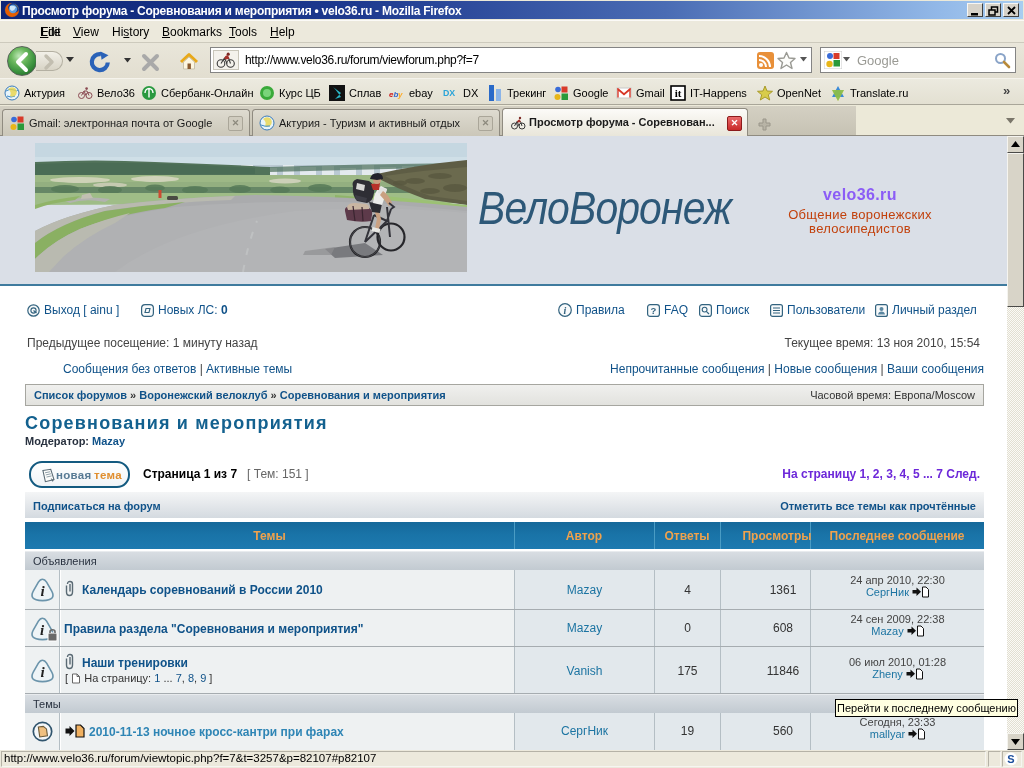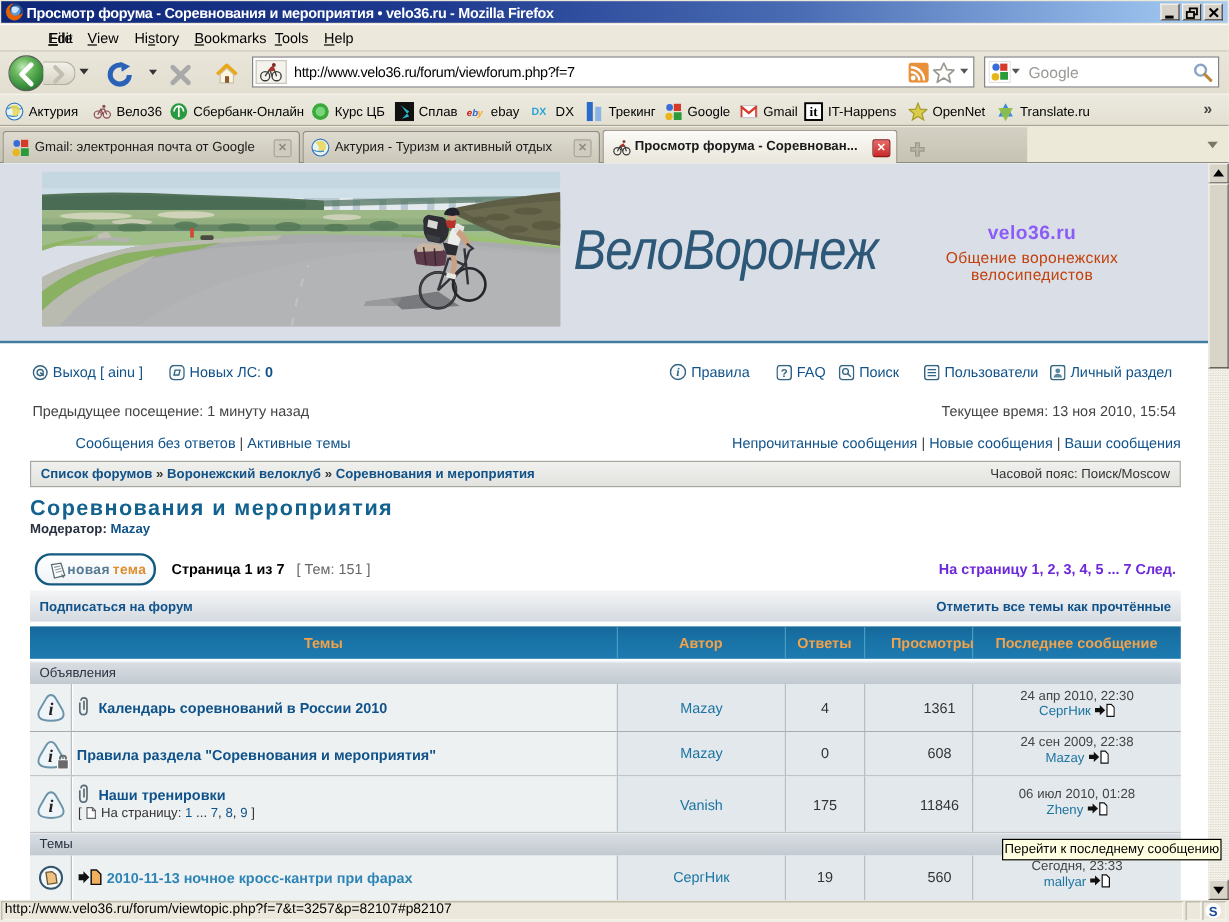--- a/index.html
+++ b/index.html
@@ -485,21 +485,21 @@
   </div>
 
   <div class="hlinks" style="left:27px;top:200px;color:#444;font-size:12px;">Предыдущее посещение: 1 минуту назад</div>
   <div class="hlinks" style="right:27px;top:200px;color:#444;font-size:12px;">Текущее время: 13 ноя 2010, 15:54</div>
 
   <div class="hlinks" style="left:25px;top:226px;margin-left:38px;"><span class="lnk">Сообщения без ответов</span> <span style="color:#444;">|</span> <span class="lnk">Активные темы</span></div>
   <div class="hlinks" style="right:23px;top:226px;"><span class="lnk">Непрочитанные сообщения</span> <span style="color:#444;">|</span> <span class="lnk">Новые сообщения</span> <span style="color:#444;">|</span> <span class="lnk">Ваши сообщения</span></div>
 
   <div id="crumbs">
     <span style="position:absolute;left:8px;top:4px;font-weight:bold;"><span class="lnk">Список форумов</span> <span style="color:#333;">»</span> <span class="lnk">Воронежский велоклуб</span> <span style="color:#333;">»</span> <span class="lnk">Соревнования и мероприятия</span></span>
-    <span style="position:absolute;right:8px;top:4px;color:#333;">Часовой пояс: Поиск/Moscow</span>
+    <span style="position:absolute;right:8px;top:4px;color:#333;">Часовой время: Европа/Moscow</span>
   </div>
 
   <div id="h2">Соревнования и мероприятия</div>
   <div style="position:absolute;left:25px;top:299px;font-size:11px;"><b style="color:#28313f;">Модератор:</b> <span class="lnk" style="font-weight:bold;">Mazay</span></div>
 
   <div id="newtopic">
     <svg style="position:absolute;left:9px;top:5px;" width="16" height="15" viewBox="0 0 18 17">
       <path d="M4 2 L13 2 L15 14 L5 15Z" fill="#fdfdfb" stroke="#5a6a74" stroke-width="1.2" transform="rotate(-8 9 8)"></path>
       <path d="M6 5 L12 4.6 M6.5 7.5 L12.5 7 M7 10 L13 9.5" stroke="#8a9aa4" stroke-width="1" transform="rotate(-8 9 8)"></path>
       <path d="M12 11 L15.5 14.5 L14 15.5Z" fill="#5a6a74"></path>

